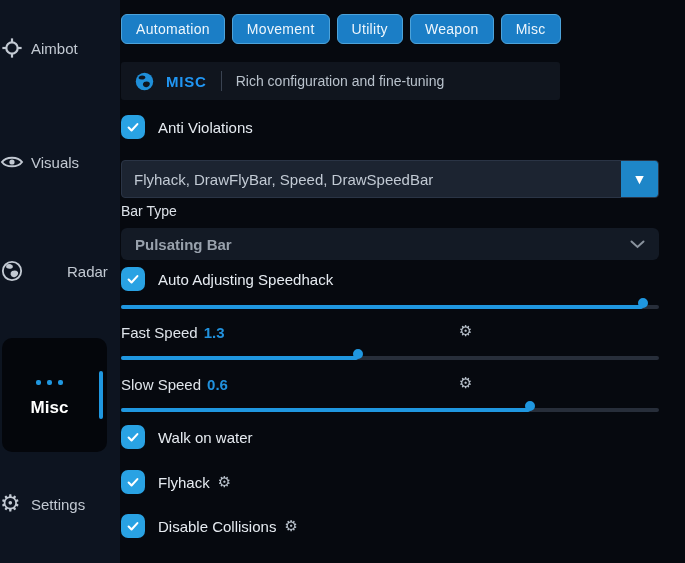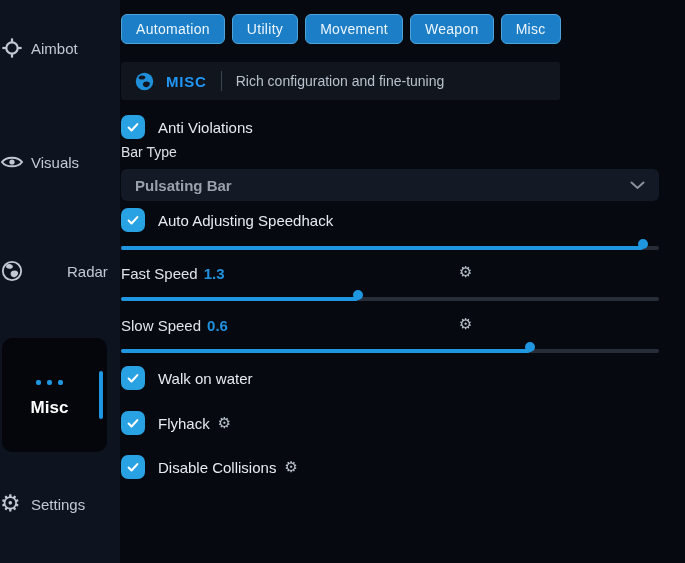--- a/index.html
+++ b/index.html
@@ -168,22 +168,22 @@
     <span class="side-icon gear" style="font-size:23px; color:#c2c9d2;">⚙</span>
     <span>Settings</span>
   </div>
 </div>
 
 <div class="content">
   <div class="inner">
 
     <div class="tabs">
       <div class="tab">Automation</div>
+      <div class="tab">Movement</div>
       <div class="tab">Utility</div>
-      <div class="tab">Movement</div>
       <div class="tab">Weapon</div>
       <div class="tab">Misc</div>
     </div>
 
     <div class="headerbar">
       <span>
         <svg width="19" height="19" viewBox="0 0 24 24">
           <circle cx="12" cy="12" r="11" fill="#1f8fd9"></circle>
           <path d="M5 6 Q9 3 12.5 5.5 Q14.5 8 10.5 9.5 Q6 10 4.5 8 Z" fill="#10151e"></path>
           <path d="M11.5 12.5 Q16 11 18.5 13.5 Q19.5 17 15.5 19 Q11 20 10 16.5 Q9.5 14 11.5 12.5 Z" fill="#10151e"></path>
@@ -196,20 +196,26 @@
 
     <div class="cb-row mt-anti">
       <span class="checkbox">
         <svg width="14" height="14" viewBox="0 0 24 24">
             <path d="M4.5 13l5 5L19.5 7" stroke="#fff" stroke-width="3.6" fill="none" stroke-linecap="round" stroke-linejoin="round"></path>
           </svg>
       </span>
       <span class="cb-label">Anti Violations</span>
     </div>
 
+    <div class="multiselect">
+      <span class="value">Flyhack, DrawFlyBar, Speed, DrawSpeedBar</span>
+      <span class="ms-btn">
+        <span>▼</span>
+      </span>
+    </div>
 
     <div class="field-label">Bar Type</div>
     <div class="select">
       <span class="value">Pulsating Bar</span>
       <span>
         <svg width="15" height="9" viewBox="0 0 15 9">
             <polyline points="1.5,1.5 7.5,7 13.5,1.5" fill="none" stroke="#8a939e" stroke-width="2" stroke-linecap="round"></polyline>
           </svg>
       </span>
     </div>

